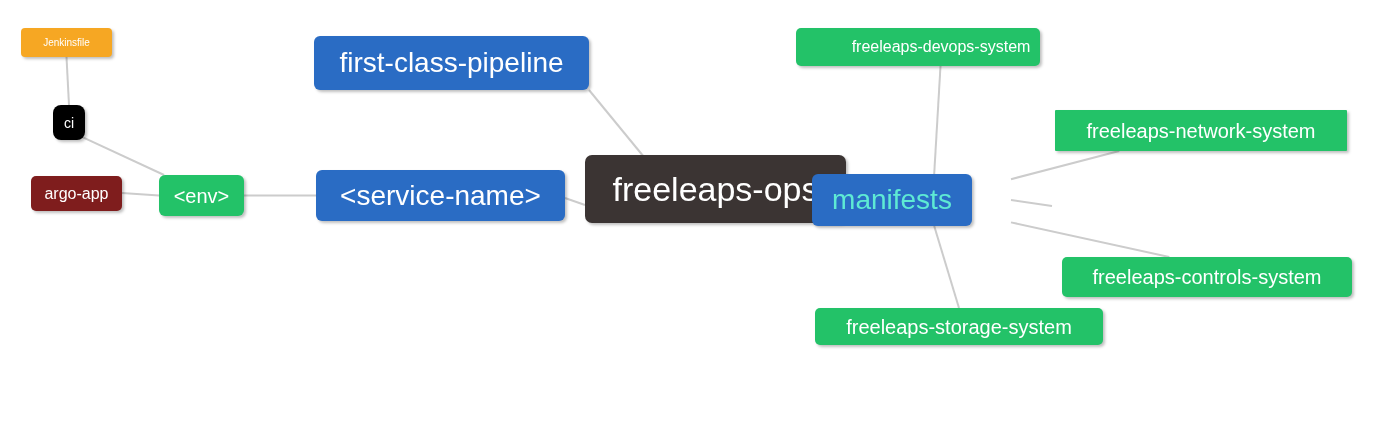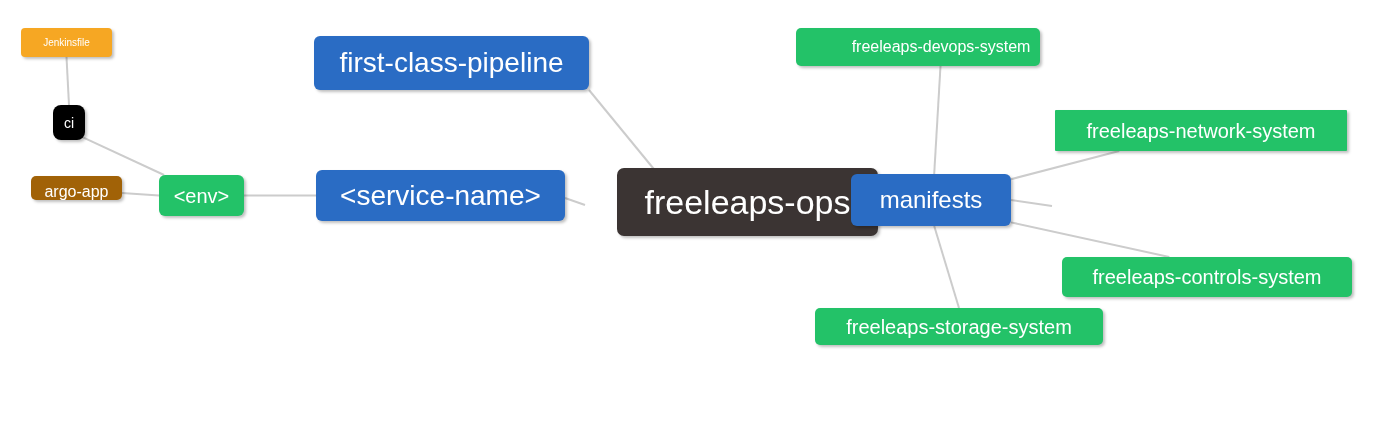--- a/index.html
+++ b/index.html
@@ -49,39 +49,39 @@
       <line x1="565" y1="198.05" x2="585" y2="205" stroke="#cccccc" stroke-width="2"></line>
       <line x1="589" y1="90" x2="655.47" y2="171" stroke="#cccccc" stroke-width="2"></line>
       <line x1="846" y1="205" x2="851" y2="200" stroke="#cccccc" stroke-width="2"></line>
       <line x1="934.2" y1="174" x2="940.5" y2="66" stroke="#cccccc" stroke-width="2"></line>
       <line x1="1011" y1="179.2" x2="1119.24" y2="151" stroke="#cccccc" stroke-width="2"></line>
       <line x1="1011" y1="200" x2="1052" y2="206" stroke="#cccccc" stroke-width="2"></line>
       <line x1="1011" y1="222.36" x2="1169.3" y2="257" stroke="#cccccc" stroke-width="2"></line>
       <line x1="934.2" y1="226" x2="959" y2="308" stroke="#cccccc" stroke-width="2"></line>
     </svg>
 
-<div class="node" style="left: 585px; top: 168px; width: 261px; height: 68px; font-size: 34px; border-radius: 7px; background: rgb(59, 52, 51); color: rgb(255, 255, 255); margin-left: 32px;">
+<div class="node" style="left: 585px; top: 155px; width: 261px; height: 68px; font-size: 34px; border-radius: 7px; background: rgb(59, 52, 51); color: rgb(255, 255, 255);">
       <span>freeleaps-ops</span>
     </div>
     <div class="node" style="left: 314px; top: 36px; width: 275px; height: 54px; font-size: 28px; border-radius: 6px; background: rgb(42, 108, 196); color: rgb(255, 255, 255);">
       <span>first-class-pipeline</span>
     </div>
     <div class="node" style="left: 316px; top: 170px; width: 249px; height: 51px; font-size: 28px; border-radius: 6px; background: rgb(42, 108, 196); color: rgb(255, 255, 255);">
       <span>&lt;service-name&gt;</span>
     </div>
-    <div class="node" style="left: 851px; top: 174px; width: 160px; height: 52px; font-size: 24px; border-radius: 6px; background: rgb(42, 108, 196); color: #ffffff;">
+    <div class="node" style="left: 812px; top: 174px; width: 160px; height: 52px; font-size: 28px; border-radius: 6px; background: rgb(42, 108, 196); color: #5eead4;">
       <span>manifests</span>
     </div>
     <div class="node" style="left: 159px; top: 175px; width: 85px; height: 41px; font-size: 20px; border-radius: 6px; background: rgb(35, 194, 104); color: rgb(255, 255, 255);">
       <span>&lt;env&gt;</span>
     </div>
     <div class="node" style="left: 53px; top: 105px; width: 32px; height: 35px; font-size: 14px; border-radius: 8px; background: #000000; color: rgb(255, 255, 255);">
       <span>ci</span>
     </div>
-    <div class="node" style="left: 31px; top: 176px; width: 91px; height: 24px; font-size: 16px; border-radius: 5px; background: #a16207; color: rgb(255, 255, 255); align-items: flex-end;">
+    <div class="node" style="left: 31px; top: 176px; width: 91px; height: 35px; font-size: 16px; border-radius: 5px; background: #7f1d1d; color: rgb(255, 255, 255);">
       <span>argo-app</span>
     </div>
     <div class="node" style="left: 21px; top: 28px; width: 91px; height: 29px; font-size: 10px; border-radius: 4px; background: rgb(246, 167, 35); color: rgb(255, 255, 255); text-align: right;">
       <span>Jenkinsfile</span>
     </div>
     <div class="node" style="left: 796px; top: 28px; width: 244px; height: 38px; font-size: 16px; border-radius: 5px; background: rgb(35, 194, 104); color: rgb(255, 255, 255); padding-left: 46px;">
       <span>freeleaps-devops-system</span>
     </div>
     <div class="node" style="left: 1055px; top: 110px; width: 292px; height: 41px; font-size: 20px; border-radius: 1px; background: rgb(35, 194, 104); color: rgb(255, 255, 255);">
       <span>freeleaps-network-system</span>

